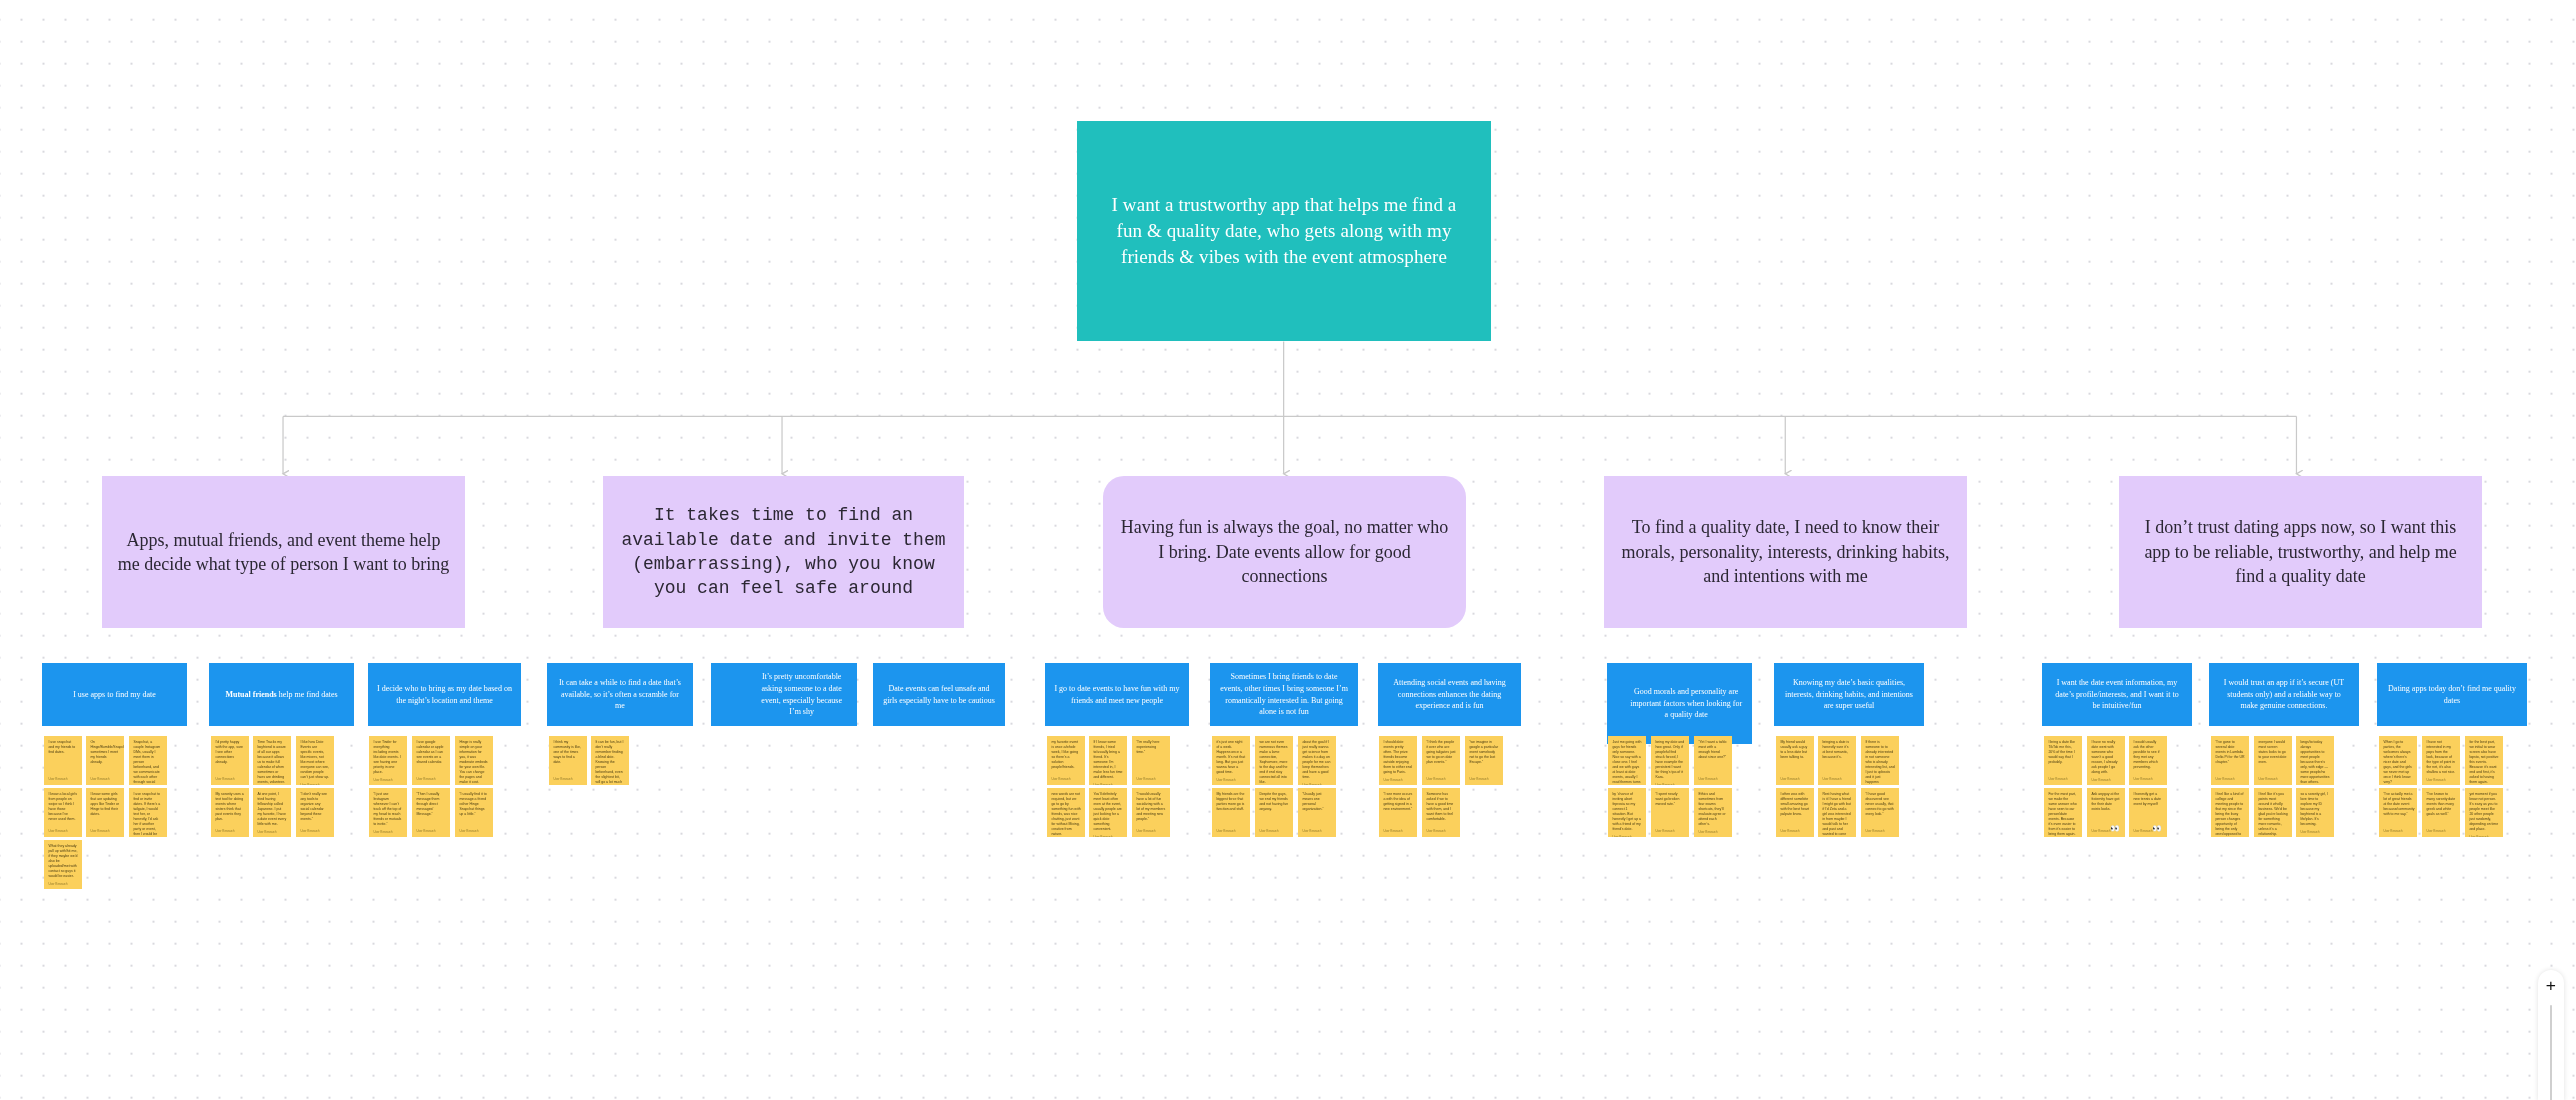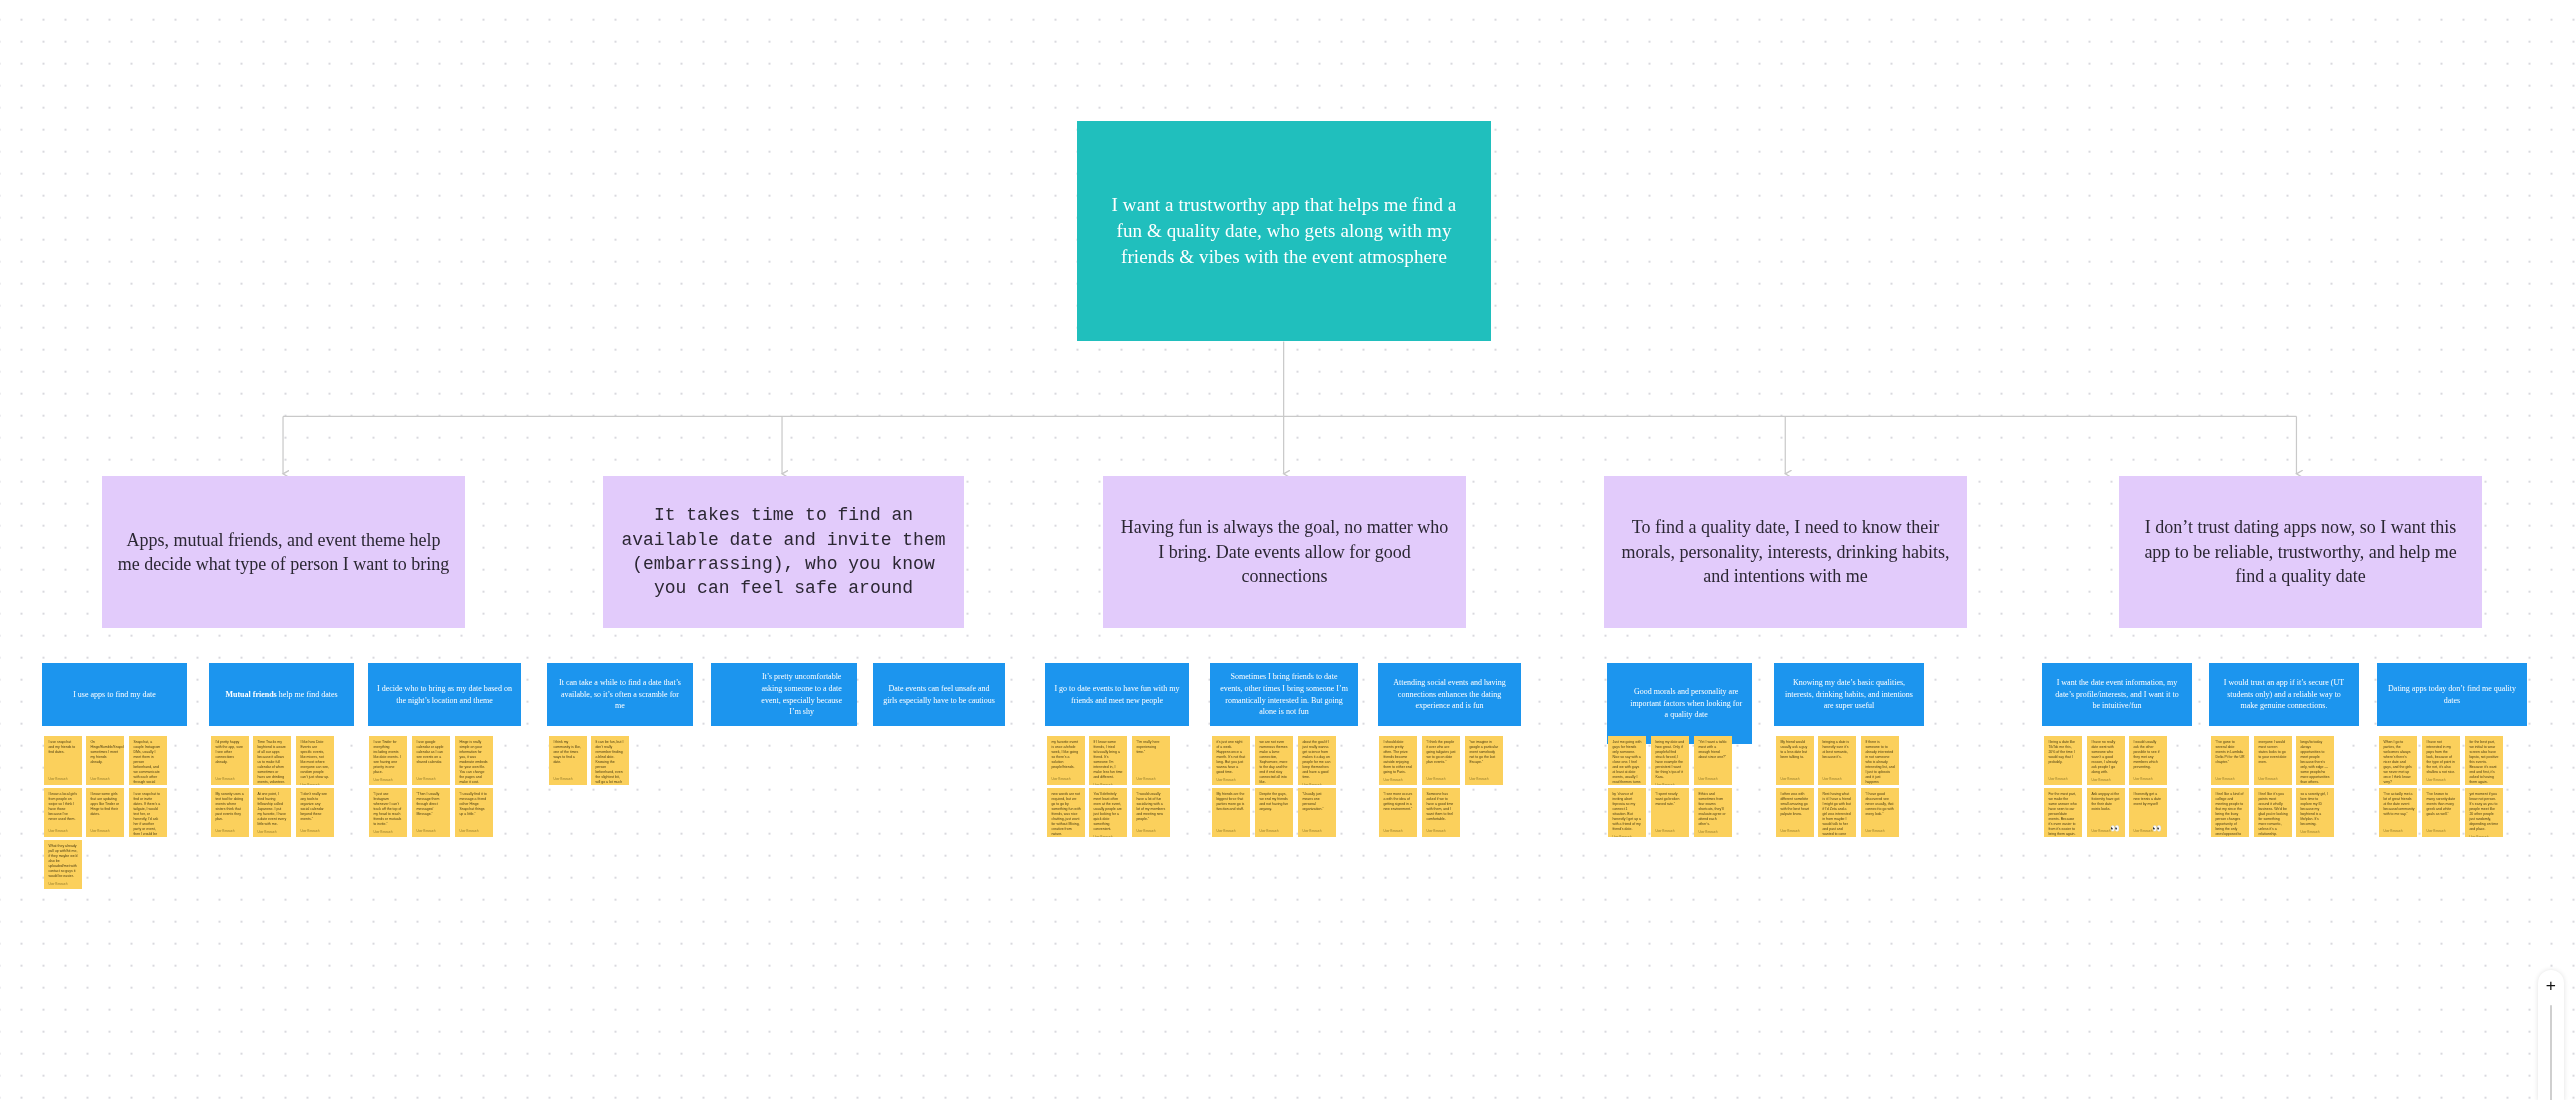--- a/index.html
+++ b/index.html
@@ -135,21 +135,21 @@
     <span>I want a trustworthy app that helps me find a fun &amp; quality date, who gets along with my friends &amp; vibes with the event atmosphere</span>
   </div>
 
   <div id="insight-layer">
       <div class="insight-node" style="left: 102px; top: 476px; width: 363px; height: 152px;">
         <span>Apps, mutual friends, and event theme help me decide what type of person I want to bring</span>
       </div>
       <div class="insight-node" style="left: 603px; top: 476px; width: 361px; height: 152px; font-family: Liberation Mono, monospace;">
         <span>It takes time to find an available date and invite them (embarrassing), who you know you can feel safe around</span>
       </div>
-      <div class="insight-node" style="left: 1103px; top: 476px; width: 363px; height: 152px;">
+      <div class="insight-node" style="left: 1103px; top: 476px; width: 363px; height: 152px; border-radius: 21px;">
         <span>Having fun is always the goal, no matter who I bring. Date events allow for good connections</span>
       </div>
       <div class="insight-node" style="left: 1604px; top: 476px; width: 363px; height: 152px;">
         <span>To find a quality date, I need to know their morals, personality, interests, drinking habits, and intentions with me</span>
       </div>
       <div class="insight-node" style="left: 2119px; top: 476px; width: 363px; height: 152px;">
         <span>I don’t trust dating apps now, so I want this app to be reliable, trustworthy, and help me find a quality date</span>
       </div>
     </div>
   <div id="theme-layer">

